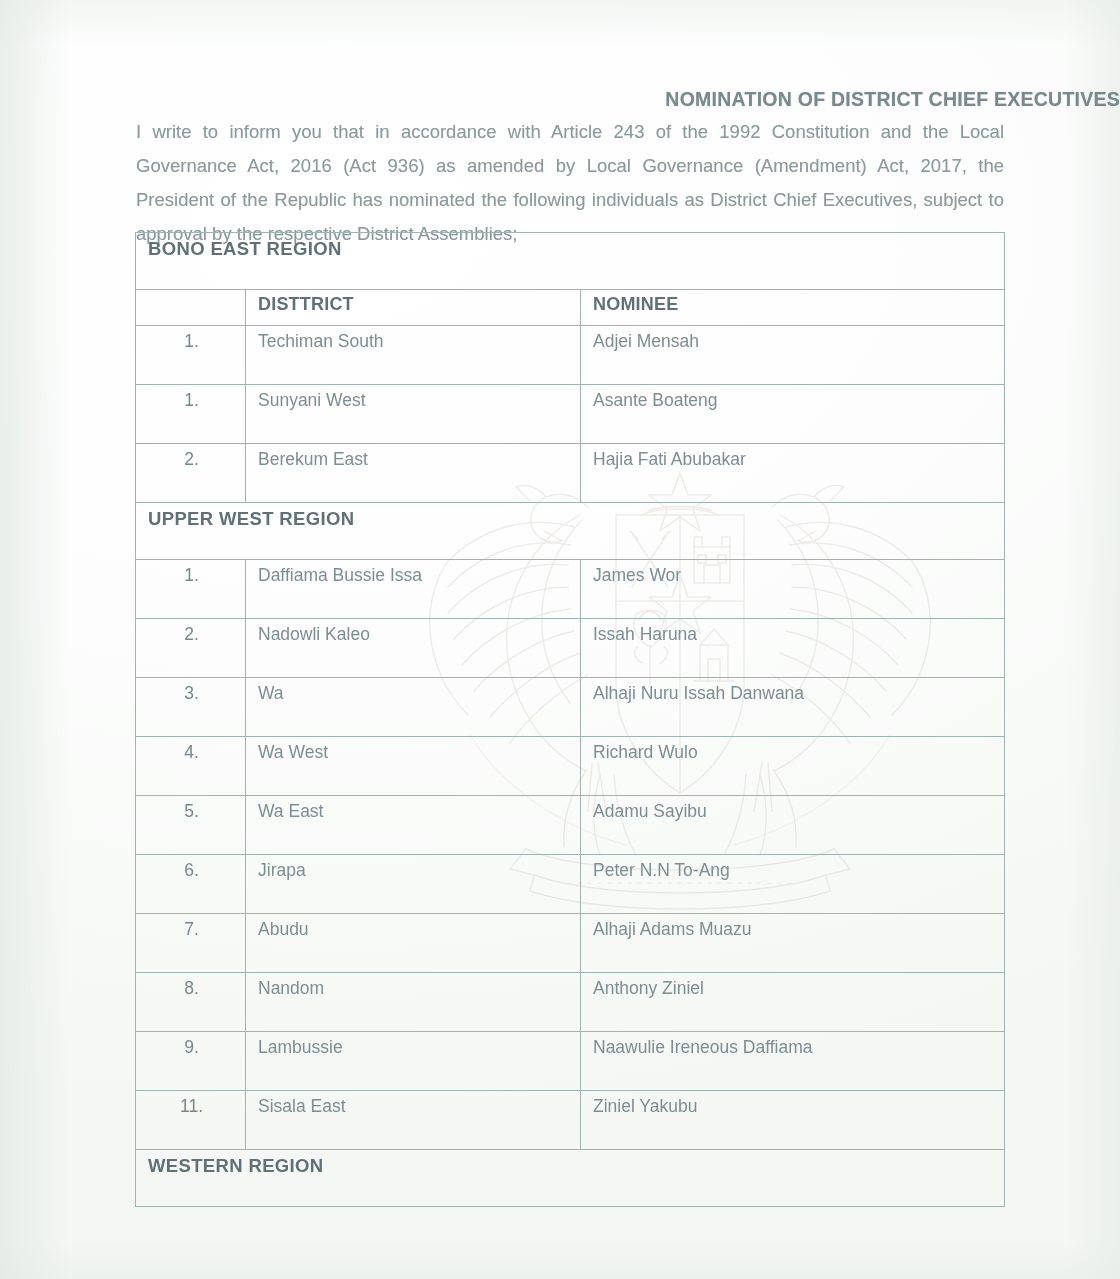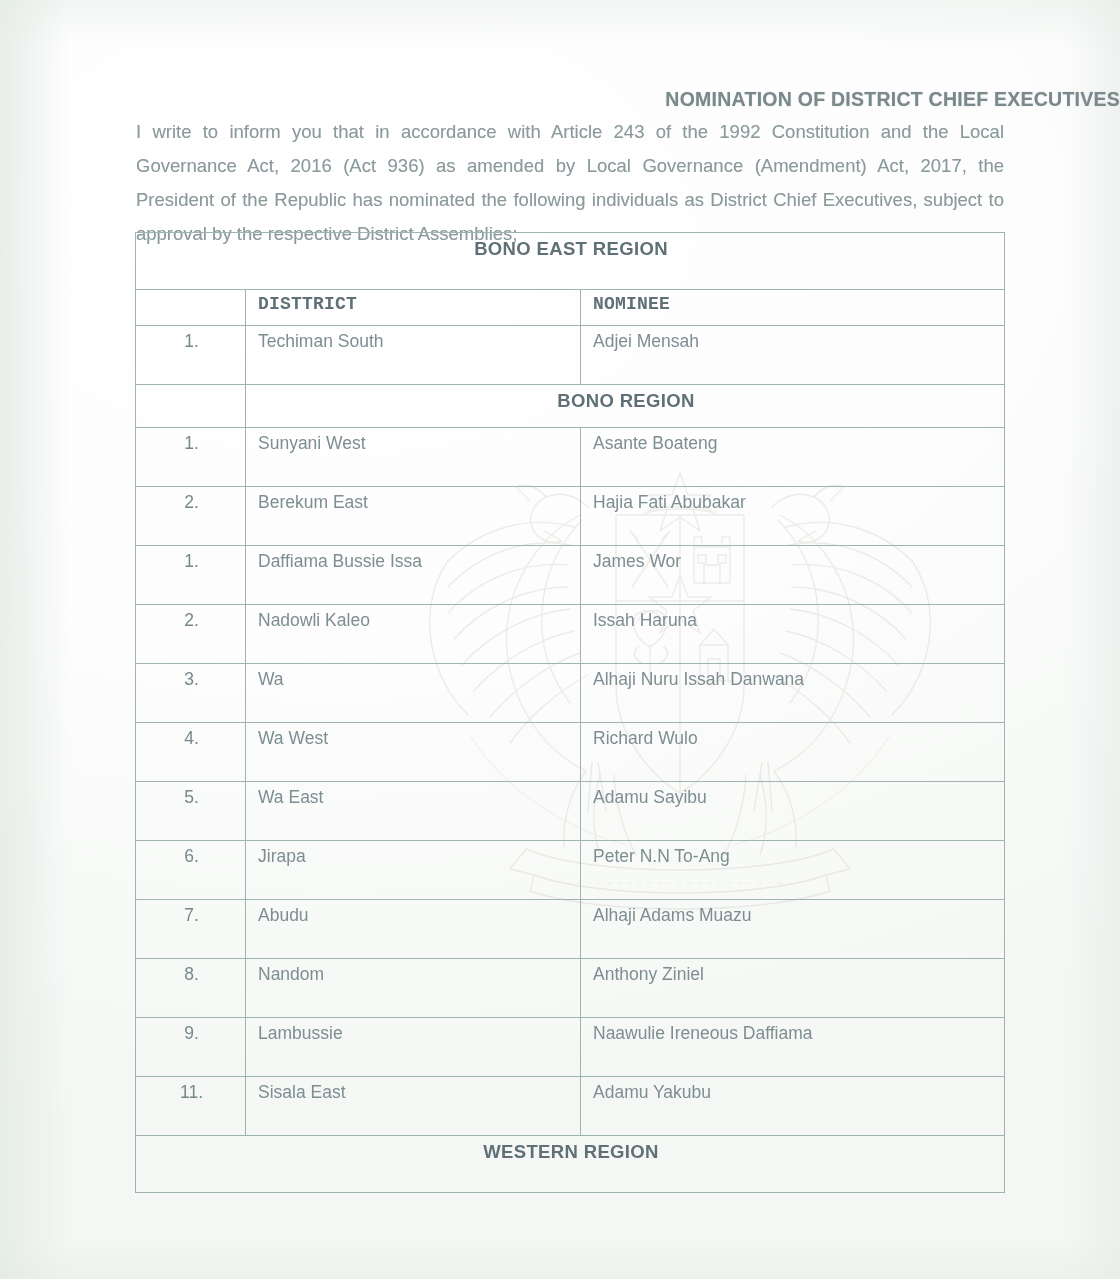--- a/index.html
+++ b/index.html
@@ -125,22 +125,22 @@
   td.num {
     text-align: center;
     padding-left: 0;
     padding-right: 14px;
     color: #77888c;
   }
   td.dist, td.nom { color: #7d8e92; }
 
   
   tr.r-data td { height: 48px; }
-  tr.r-head td { height: 26px; font-family: Liberation Mono, monospace; }
-  tr.r-region td { height: 30px; text-align: center; }
+  tr.r-head td { height: 26px; }
+  tr.r-region td { height: 30px; }
   tr.r-region-tall td { height: 44px; }
 
   
   #content { -webkit-font-smoothing: antialiased; }
 </style>
 </head>
 <body>
 
 <div id="page">
 
@@ -250,34 +250,33 @@
             <tr class="r-head">
               <td class="num"></td>
               <td class="dist">DISTTRICT</td>
               <td class="nom">NOMINEE</td>
             </tr>
             <tr class="r-data">
               <td class="num">1.</td>
               <td class="dist">Techiman South</td>
               <td class="nom">Adjei Mensah</td>
             </tr>
-            <tr class="r-region">
-              <td class="num"></td>
-              <td class="region" colspan="2">BONO REGION</td>
-            </tr>
             <tr class="r-data">
               <td class="num">1.</td>
               <td class="dist">Sunyani West</td>
               <td class="nom">Asante Boateng</td>
             </tr>
             <tr class="r-data">
               <td class="num">2.</td>
               <td class="dist">Berekum East</td>
               <td class="nom">Hajia Fati Abubakar</td>
             </tr>
+            <tr class="r-region r-region-tall">
+              <td class="region" colspan="3">UPPER WEST REGION</td>
+            </tr>
             <tr class="r-data">
               <td class="num">1.</td>
               <td class="dist">Daffiama Bussie Issa</td>
               <td class="nom">James Wor</td>
             </tr>
             <tr class="r-data">
               <td class="num">2.</td>
               <td class="dist">Nadowli Kaleo</td>
               <td class="nom">Issah Haruna</td>
             </tr>
@@ -312,21 +311,21 @@
               <td class="nom">Anthony Ziniel</td>
             </tr>
             <tr class="r-data">
               <td class="num">9.</td>
               <td class="dist">Lambussie</td>
               <td class="nom">Naawulie Ireneous Daffiama</td>
             </tr>
             <tr class="r-data">
               <td class="num">11.</td>
               <td class="dist">Sisala East</td>
-              <td class="nom">Adamu Yakubu</td>
+              <td class="nom">Ziniel Yakubu</td>
             </tr>
             <tr class="r-region r-region-tall">
               <td class="region" colspan="3">WESTERN REGION</td>
             </tr>
           </tbody>
       </table>
     </div>
 
   </div>
 </div>

